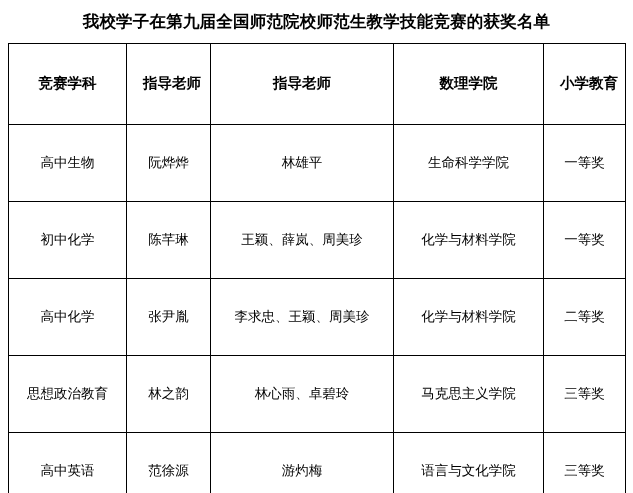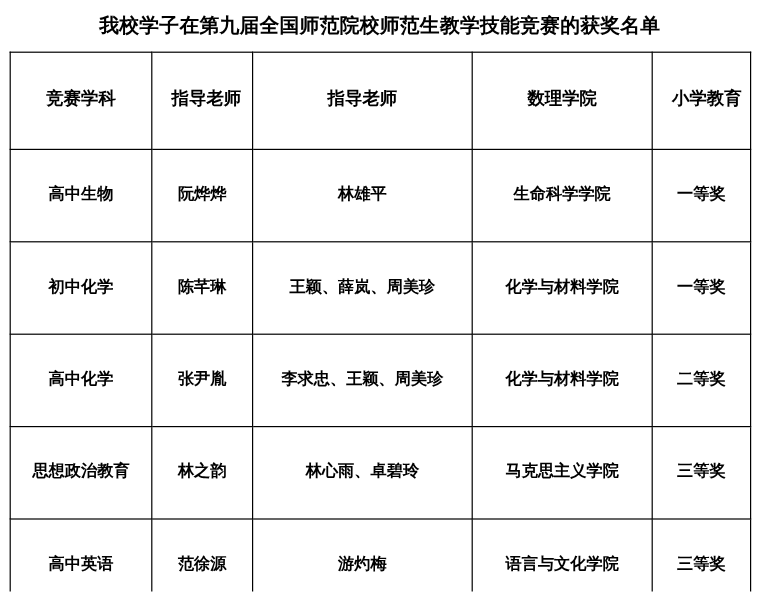--- a/index.html
+++ b/index.html
@@ -49,21 +49,21 @@
     height: 44px;
     line-height: 1.15;
     white-space: nowrap;
   }
   thead th {
     font-weight: bold;
     font-size: 14.5px;
     height: 48px;
   }
   tbody td {
-    font-weight: bold;
+    font-weight: normal;
   }
   col.c0 { width: 118px; }
   col.c1 { width: 84px; }
   col.c2 { width: 183px; }
   col.c3 { width: 150px; }
   col.c4 { width: 82px; }
 </style>
 </head>
 <body>
 

